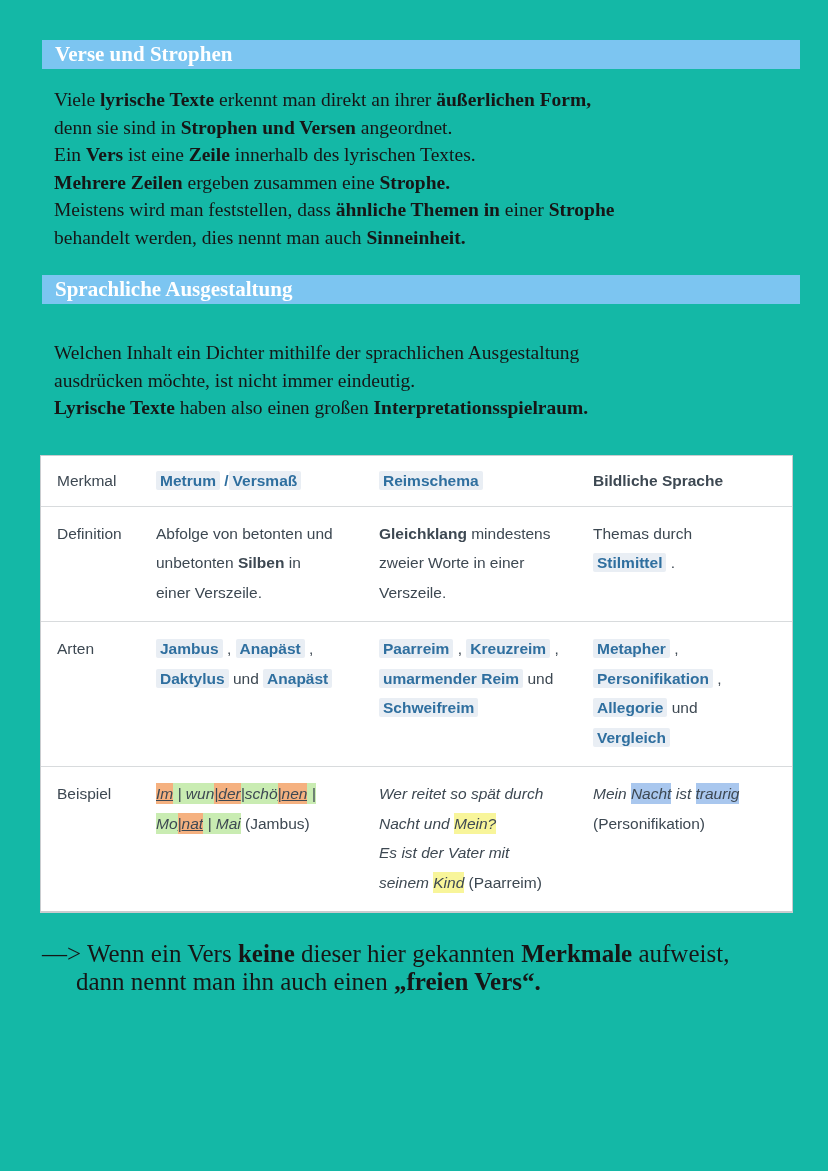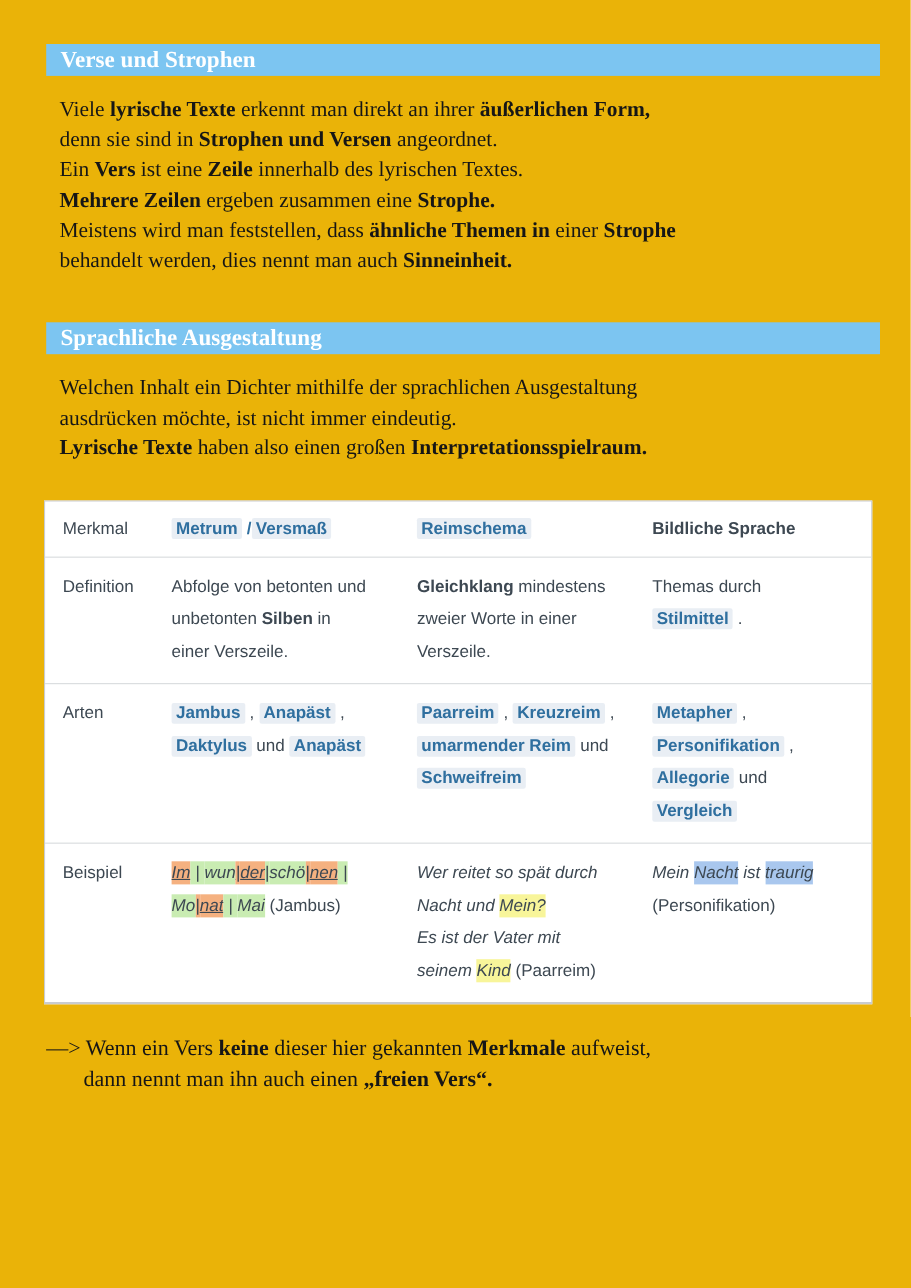--- a/index.html
+++ b/index.html
@@ -13,35 +13,35 @@
     --hl-green:#c9ecb2;
     --hl-yellow:#f8f59a;
     --hl-blue:#a9c7ee;
     --tbl-border:#c9cccf;
     --tbl-line:#d8dbdd;
   }
   html,body{margin:0;padding:0;background:#ffffff;}
   .page{
     position:relative;
     width:828px;height:1171px;
-    background:#eab308;
+    background:#14b8a6;
     font-family:"Liberation Serif", serif;
     overflow:hidden;
   }
   .section-bar{
     position:absolute;left:42px;width:758px;height:29px;
     background:var(--header-bar);
     color:var(--header-text);
     font-family:"Liberation Serif", serif;
     font-weight:bold;
     font-size:21px;line-height:29px;
     padding-left:13px;box-sizing:border-box;
   }
   .bar1{top:40px;}
-  .bar2{top:293px;}
+  .bar2{top:275px;}
   .para{
     position:absolute;left:54px;width:740px;
     color:var(--body-text);
     font-size:19.5px;line-height:27.6px;
   }
   .p1{top:86px;}
   .p2{top:339px;}
   .tline{white-space:nowrap;}
   .b{font-weight:bold;}
   .i{font-style:italic;}
@@ -72,21 +72,21 @@
   }
   .c-sl{color:var(--link);font-weight:bold;}
   .c-o{background:var(--hl-orange);padding:2px 0;text-decoration:underline;}
   .c-g{background:var(--hl-green);padding:2px 0;}
   .c-y{background:var(--hl-yellow);padding:2px 0;}
   .c-bl{background:var(--hl-blue);padding:2px 0;}
   
   .note{
     position:absolute;left:42px;top:940px;width:760px;
     color:var(--body-text);
-    font-size:20px;line-height:27.6px;
+    font-size:25px;line-height:27.6px;
   }
   .note .tline:nth-child(2){padding-left:34px;}
 </style>
 </head>
 <body>
 
 <div class="page">
 
   <div class="section-bar bar1">
     <span>Verse und Strophen</span>

